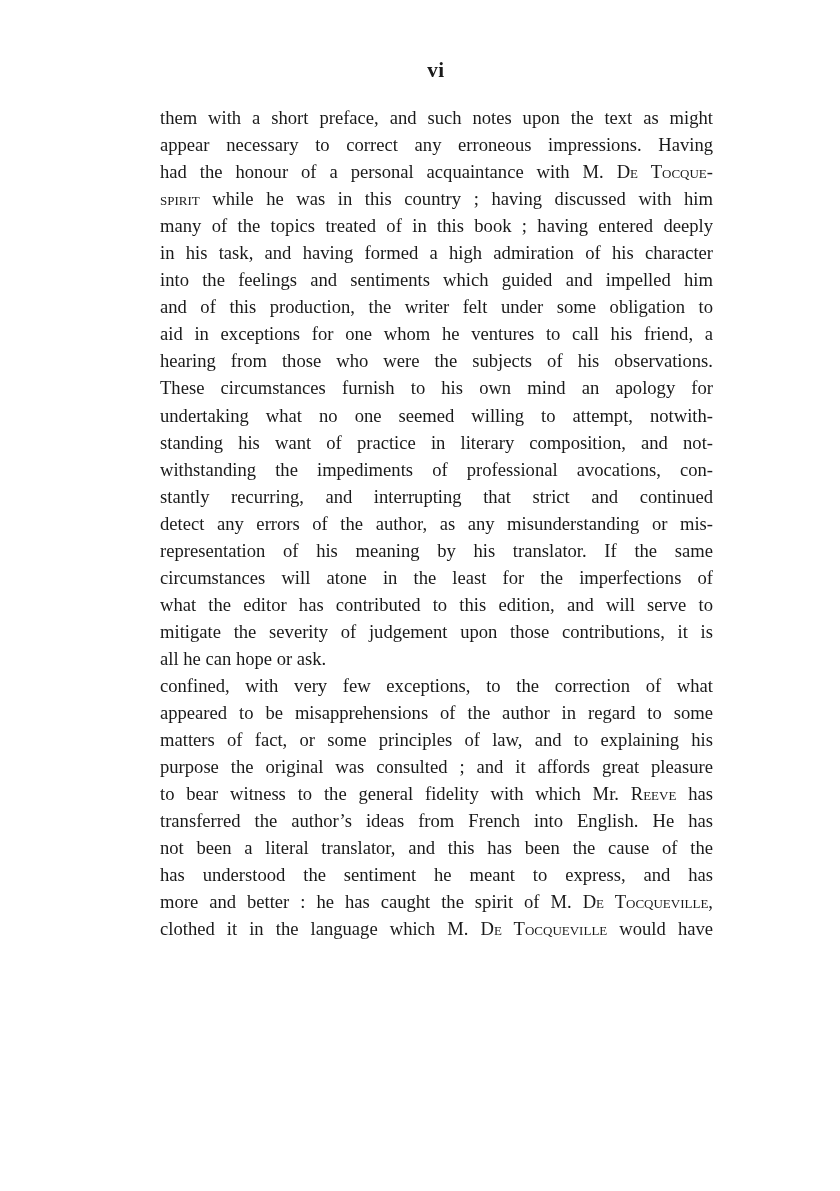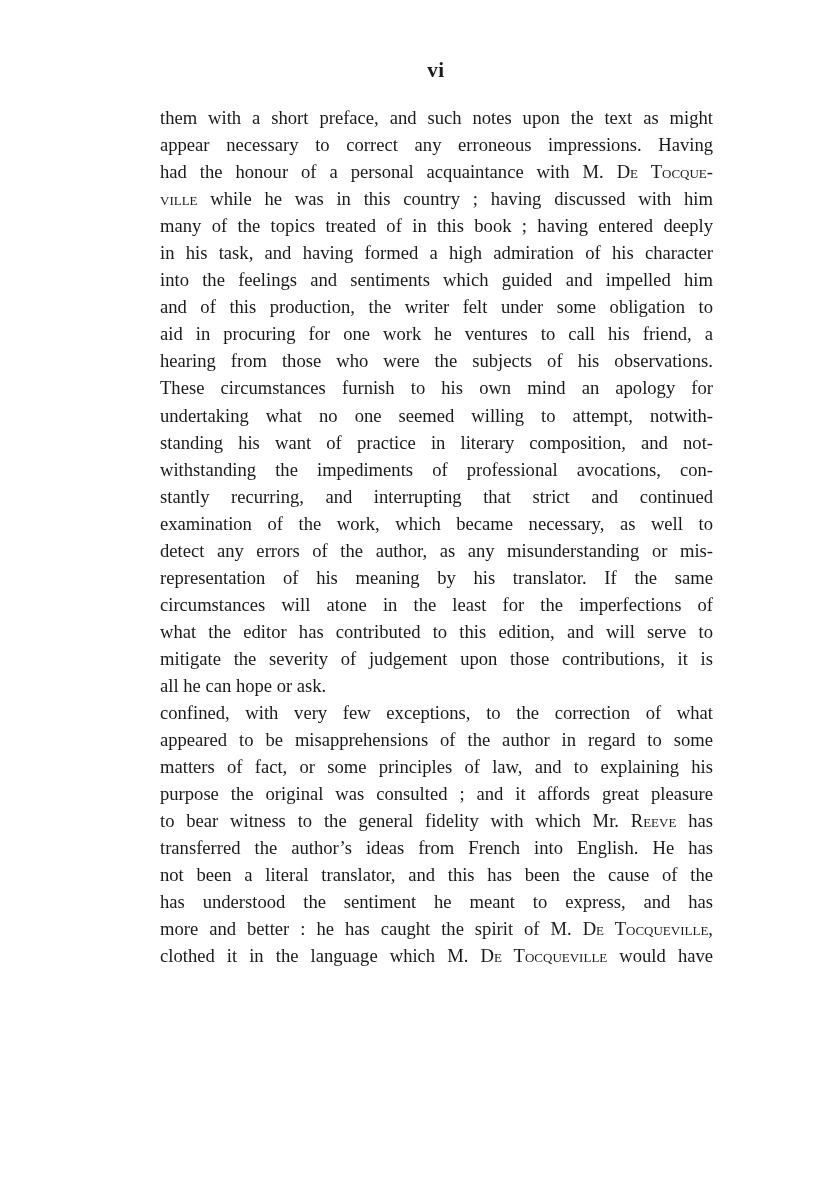--- a/index.html
+++ b/index.html
@@ -62,33 +62,32 @@
 </head>
 <body>
 
 <div class="page">
   <div class="page-number">vi</div>
   <div class="text-block" id="text-block">
       <div>
         <span class="line"><span>them with a short preface, and such notes upon the text as might</span></span>
         <span class="line"><span>appear necessary to correct any erroneous impressions.   Having</span></span>
         <span class="line"><span>had the honour of a personal acquaintance with M. </span><span class="sc">De Tocque-</span></span>
-        <span class="line"><span class="sc">ville</span><span> while he was in this country ; having discussed with him</span></span>
+        <span class="line"><span class="sc">spirit</span><span> while he was in this country ; having discussed with him</span></span>
         <span class="line"><span>many of the topics treated of in this book ;  having entered deeply</span></span>
         <span class="line"><span>in his task, and having formed a high admiration of his character</span></span>
         <span class="line"><span>into the feelings and sentiments which guided and impelled him</span></span>
         <span class="line"><span>and of this production, the writer felt under some obligation to</span></span>
-        <span class="line"><span>aid in procuring for one work he ventures to call his friend, a</span></span>
+        <span class="line"><span>aid in exceptions for one whom he ventures to call his friend, a</span></span>
         <span class="line"><span>hearing from those who were the subjects of his observations.</span></span>
         <span class="line"><span>These circumstances furnish to his own mind an apology for</span></span>
         <span class="line"><span>undertaking what no one seemed willing to attempt, notwith-</span></span>
         <span class="line"><span>standing his want of practice in literary composition, and not-</span></span>
         <span class="line"><span>withstanding the impediments of professional avocations, con-</span></span>
         <span class="line"><span>stantly recurring, and interrupting that strict and continued</span></span>
-        <span class="line"><span>examination of the work, which became necessary, as well to</span></span>
         <span class="line"><span>detect any errors of the author, as any misunderstanding or mis-</span></span>
         <span class="line"><span>representation of his meaning by his translator.  If the same</span></span>
         <span class="line"><span>circumstances will atone in the least for the imperfections of</span></span>
         <span class="line"><span>what the editor has contributed to this edition, and will serve to</span></span>
         <span class="line"><span>mitigate the severity of judgement upon those contributions, it is</span></span>
         <span class="line last"><span>all he can hope or ask.</span></span>
       </div>
       <div>
         <span class="line"><span>confined, with very few exceptions, to the correction of what</span></span>
         <span class="line"><span>appeared to be misapprehensions of the author in regard to some</span></span>

